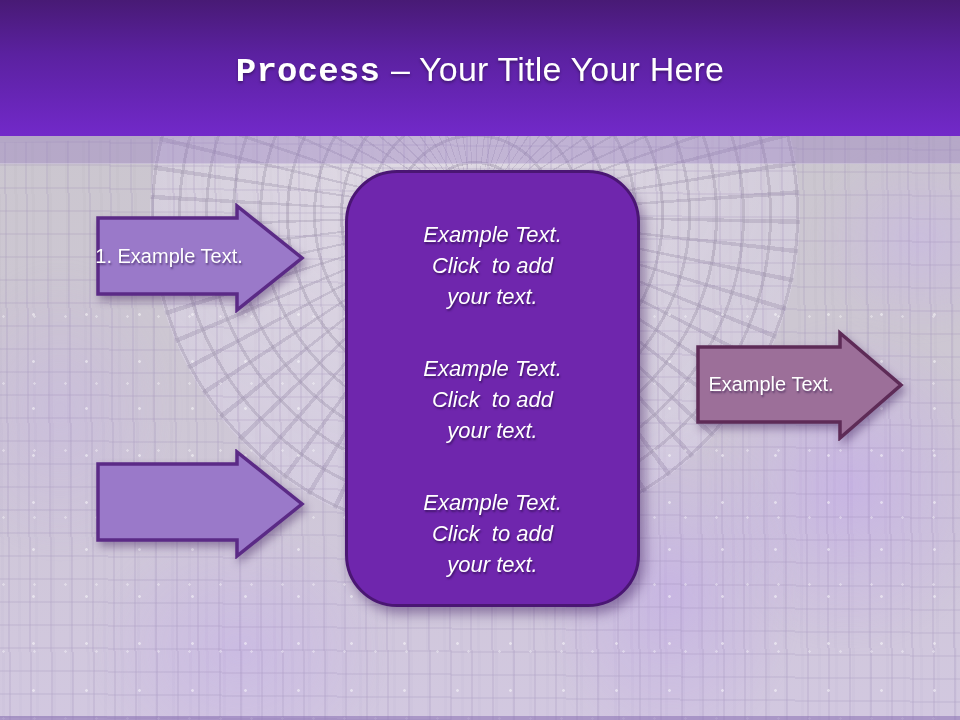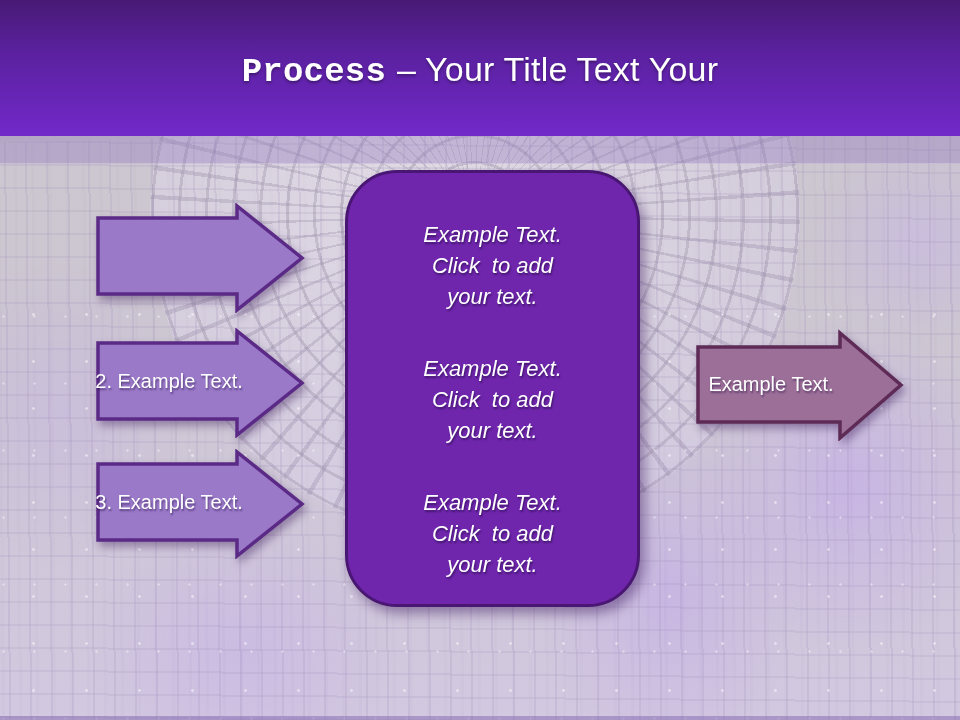--- a/index.html
+++ b/index.html
@@ -114,43 +114,37 @@
   <div class="bg-layer blob blob3"></div>
   <div class="bg-layer blob blob4"></div>
   <div class="bg-layer blob blob5"></div>
   <div class="bg-layer disco-ball"></div>
   <div class="bg-layer mosaic-grid"></div>
   <div class="bg-layer sparkles"></div>
   <div class="bg-layer bottom-strip"></div>
 
   <div class="header-band">
     <div class="page-title">
-      <span class="bold-part">Process</span><span class="rest-part">– Your Title Text Your</span>
+      <span class="bold-part">Process</span><span class="rest-part">– Your Title Your Here</span>
     </div>
   </div>
   <div class="accent-stripe"></div>
 
   <div class="shape step-arrow step1">
     <svg width="209" height="110" viewBox="0 0 209 110">
       <polygon points="2,15 141,15 141,3 206,55 141,107 141,91 2,91" stroke-width="3.5" stroke-linejoin="miter" fill="#9a79c9" stroke="#5b2a86"></polygon>
     </svg>
+    <div class="arrow-label">1. Example Text.</div>
   </div>
 
-  <div class="shape step-arrow step2">
-    <svg width="209" height="110" viewBox="0 0 209 110">
-      <polygon points="2,15 141,15 141,3 206,55 141,107 141,91 2,91" stroke-width="3.5" stroke-linejoin="miter" fill="#9a79c9" stroke="#5b2a86"></polygon>
-    </svg>
-    <div class="arrow-label">2. Example Text.</div>
-  </div>
 
   <div class="shape step-arrow step3">
     <svg width="209" height="110" viewBox="0 0 209 110">
       <polygon points="2,15 141,15 141,3 206,55 141,107 141,91 2,91" stroke-width="3.5" stroke-linejoin="miter" fill="#9a79c9" stroke="#5b2a86"></polygon>
     </svg>
-    <div class="arrow-label">3. Example Text.</div>
   </div>
 
   <div class="shape detail-box">
     <div class="detail-paragraph">Example Text.
 Click  to add
 your text.</div>
     <div class="detail-paragraph">Example Text.
 Click  to add
 your text.</div>
     <div class="detail-paragraph">Example Text.

